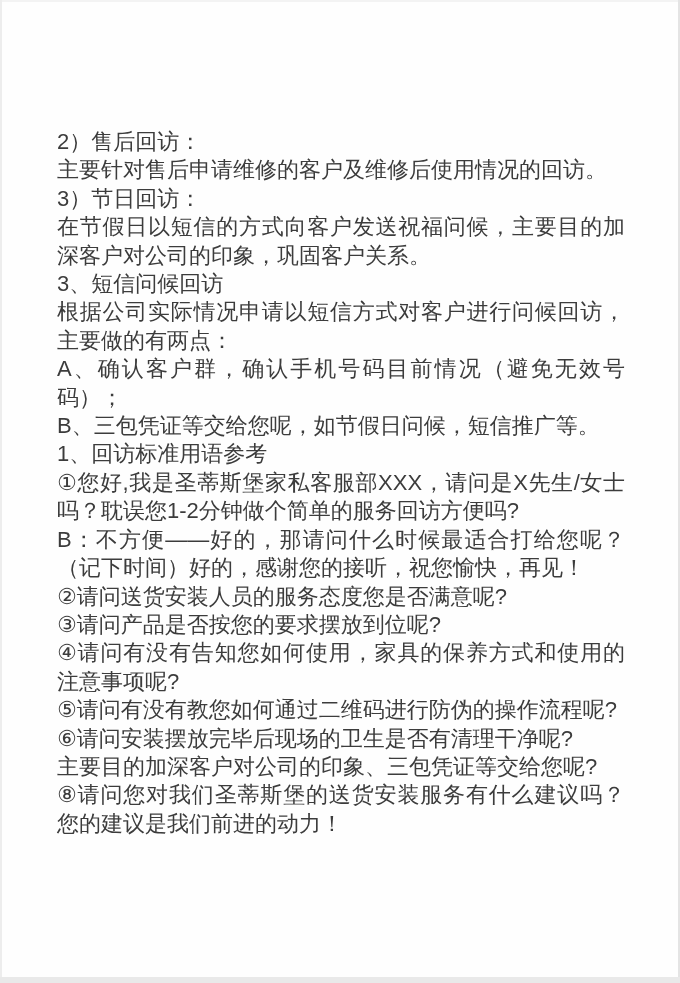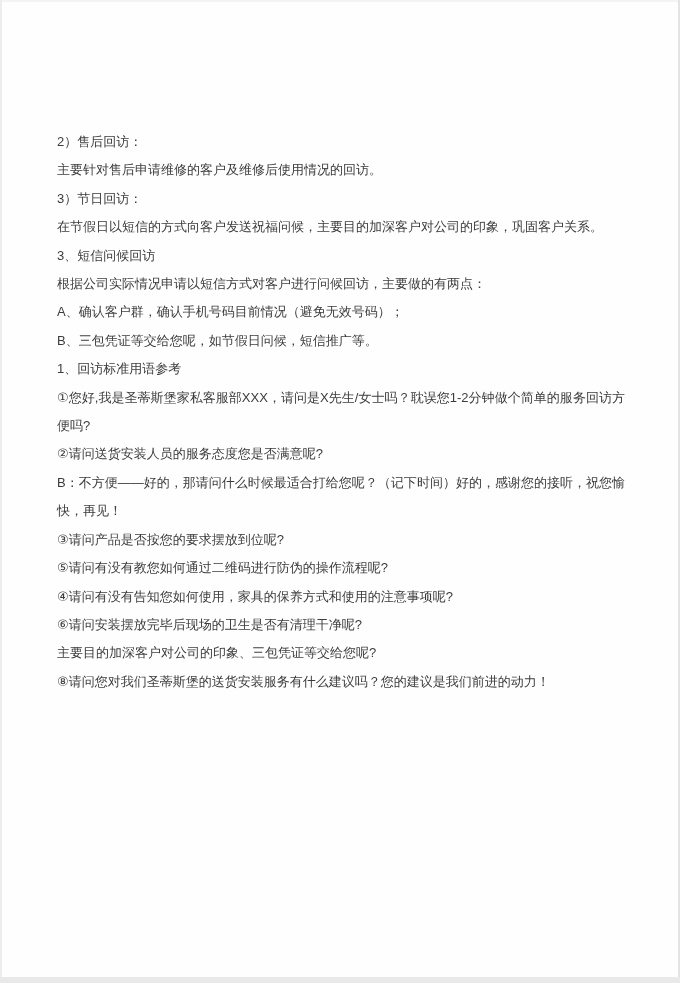--- a/index.html
+++ b/index.html
@@ -43,21 +43,21 @@
     bottom: 0; left: 0;
     width: 680px; height: 6px;
     background: #e9e9e9;
   }
   .content {
     position: absolute;
     left: 57px;
     top: 128px;
     width: 568px;
     color: #3c3c3c;
-    font-size: 13px;
+    font-size: 22px;
     line-height: 28.4px;
     text-align: justify;
     text-justify: inter-ideograph;
   }
   .content section {
     margin: 0;
     padding: 0;
   }
   .content section + section {
   }
@@ -84,25 +84,25 @@
     <section>
       <p>3、短信问候回访</p>
       <p>根据公司实际情况申请以短信方式对客户进行问候回访，主要做的有两点：</p>
       <p>A、确认客户群，确认手机号码目前情况（避免无效号码）；</p>
       <p>B、三包凭证等交给您呢，如节假日问候，短信推广等。</p>
     </section>
 
     <section>
       <p>1、回访标准用语参考</p>
       <p>①您好,我是圣蒂斯堡家私客服部XXX，请问是X先生/女士吗？耽误您1-2分钟做个简单的服务回访方便吗?</p>
+      <p>B：不方便——好的，那请问什么时候最适合打给您呢？（记下时间）好的，感谢您的接听，祝您愉快，再见！</p>
       <p>②请问送货安装人员的服务态度您是否满意呢?</p>
-      <p>B：不方便——好的，那请问什么时候最适合打给您呢？（记下时间）好的，感谢您的接听，祝您愉快，再见！</p>
       <p>③请问产品是否按您的要求摆放到位呢?</p>
+      <p>④请问有没有告知您如何使用，家具的保养方式和使用的注意事项呢?</p>
       <p>⑤请问有没有教您如何通过二维码进行防伪的操作流程呢?</p>
-      <p>④请问有没有告知您如何使用，家具的保养方式和使用的注意事项呢?</p>
       <p>⑥请问安装摆放完毕后现场的卫生是否有清理干净呢?</p>
       <p>主要目的加深客户对公司的印象、三包凭证等交给您呢?</p>
       <p>⑧请问您对我们圣蒂斯堡的送货安装服务有什么建议吗？您的建议是我们前进的动力！</p>
     </section>
 
   </div>
 
   <div class="edge-top"></div>
   <div class="edge-left"></div>
   <div class="edge-right"></div>

